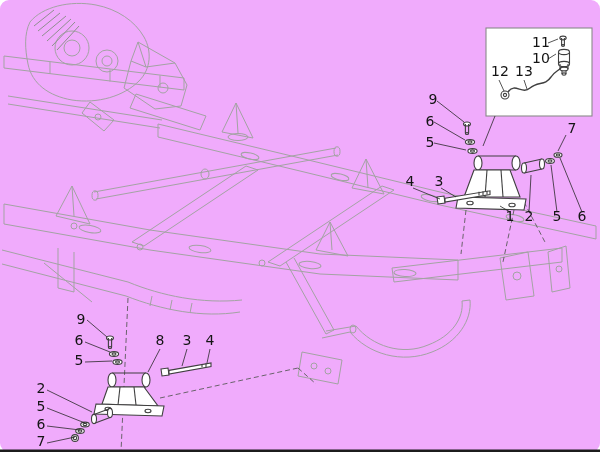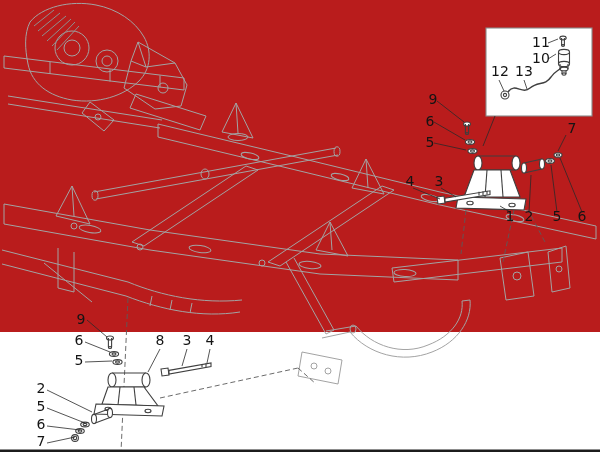--- a/index.html
+++ b/index.html
@@ -1,17 +1,17 @@
 <!DOCTYPE html>
 <html><head>
 <meta charset="utf-8">
 <style>
   html,body{margin:0;padding:0;}
   body{width:600px;height:452px;background:#ffffff;overflow:hidden;}
-  .stage{position:relative;width:600px;height:332px;background:#b91c1c;}
+  .stage{position:relative;width:600px;height:452px;background:#f0abfc;border-radius:9px;}
   svg{display:block;}
   .callout text{
     font-family:"DejaVu Sans", sans-serif;
     font-size:14px;
     text-anchor:middle;
   }
 </style>
 </head>
 <body>
 

